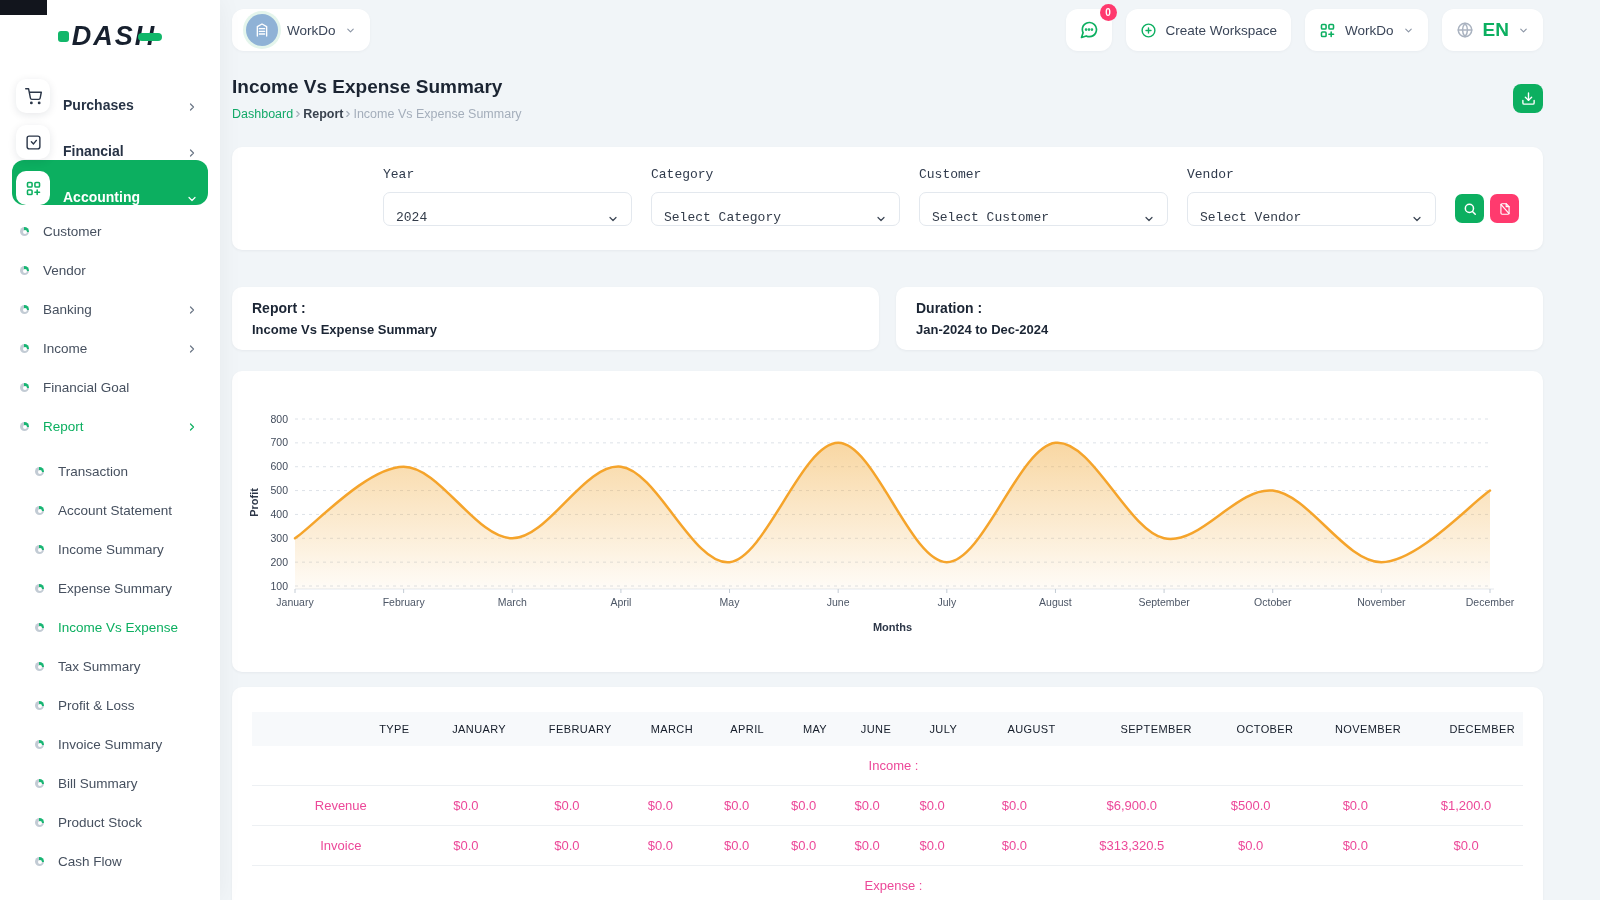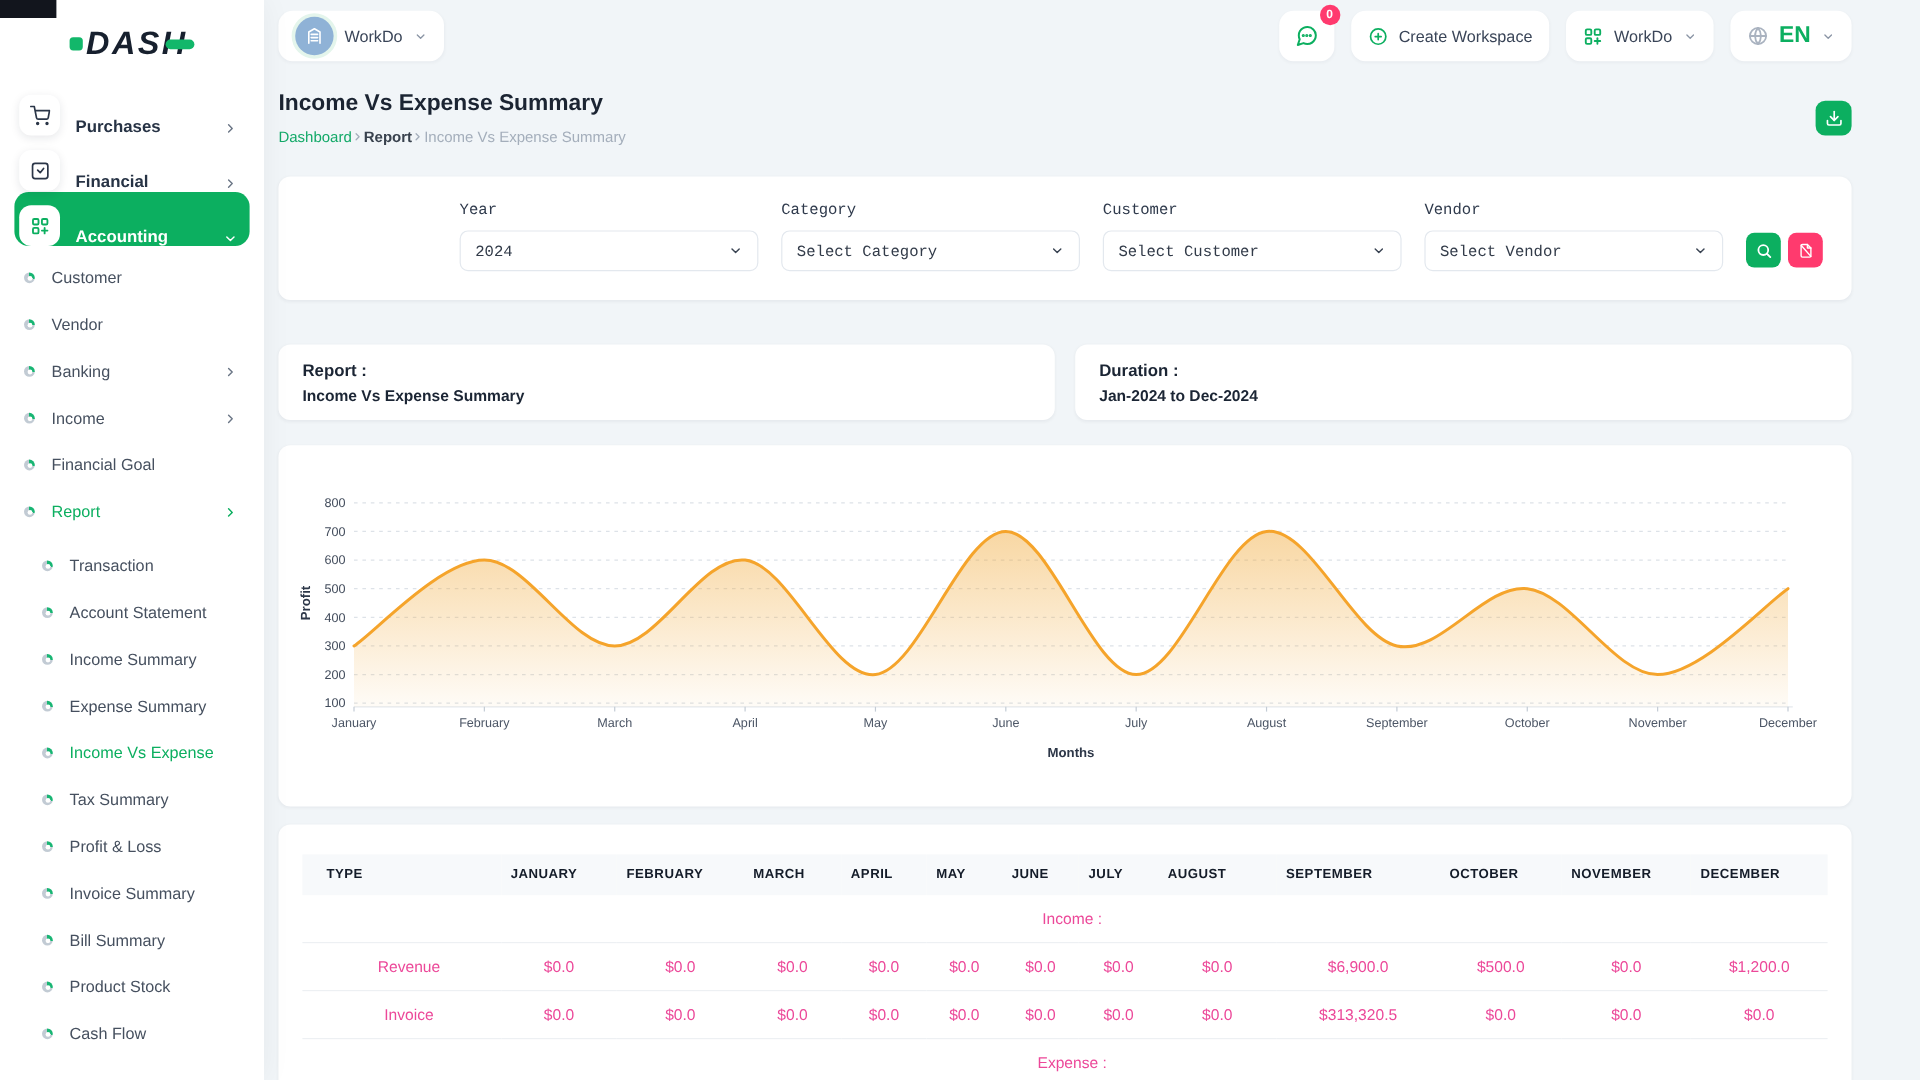--- a/index.html
+++ b/index.html
@@ -98,21 +98,21 @@
   }
 
   .card { background: #fff; border-radius: 10px; box-shadow: 0 1px 3px rgba(20,28,45,.05); }
 
   .filter-card { margin-top: 26px; padding: 20px 24px 24px 24px; }
   .filter-row { display: flex; gap: 19px; align-items: flex-end; padding-left: 127px; font-family: Liberation Mono, monospace; }
   .field { width: 249px; }
   .field .f-label { font-size: 13px; color: #2f3a4c; margin-bottom: 10px; }
   .select {
     height: 34px; border: 1px solid #e3e8ee; border-radius: 7px; background: #fff;
-    display: flex; align-items: center; padding: 0 12px; font-size: 13px; color: #323b49;
+    display: flex; align-items: flex-end; padding: 0 12px; font-size: 13px; color: #323b49;
     cursor: pointer; justify-content: space-between;
   }
   .select .chev { color: #3a4453; display: flex; }
   .filter-btns { margin-left: auto; display: flex; gap: 6px; padding-bottom: 3px; }
   .sq-btn {
     width: 29px; height: 29px; border-radius: 7px; border: none; color: #fff;
     display: flex; align-items: center; justify-content: center; cursor: pointer;
   }
   .sq-btn.green { background: #0caf60; }
   .sq-btn.pink { background: #ff3a6e; }
@@ -121,21 +121,21 @@
   .summary-card { flex: 1; padding: 13px 20px; }
   .summary-card .s-label { font-size: 14px; font-weight: 700; color: #1b2534; }
   .summary-card .s-value { font-size: 13px; font-weight: 700; color: #1b2534; margin-top: 6px; }
 
   .chart-card { margin-top: 21px; height: 301px; overflow: hidden; }
   .chart-card svg { display: block; }
 
   .table-card { margin-top: 15px; padding: 25px 20px 20px 20px; min-height: 300px; }
   table { width: 100%; border-collapse: collapse; table-layout: fixed; }
   th {
-    background: #f7f9fb; text-align: left; font-size: 11px; font-weight: 700;
+    background: #f7f9fb; text-align: right; font-size: 11px; font-weight: 400;
     color: #141c29; letter-spacing: .4px; padding: 11px 8px; text-transform: uppercase;
   }
   td { font-size: 13px; color: #ec4899; padding: 12px 8px; border-bottom: 1px solid #edf0f3; text-align: center; }
   th:first-child, td:first-child { padding-left: 20px; }
   tr.group-row td { border-bottom: 1px solid #edf0f3; }
 
   .ic { display: inline-flex; }
 </style>
 </head>
 <body>

